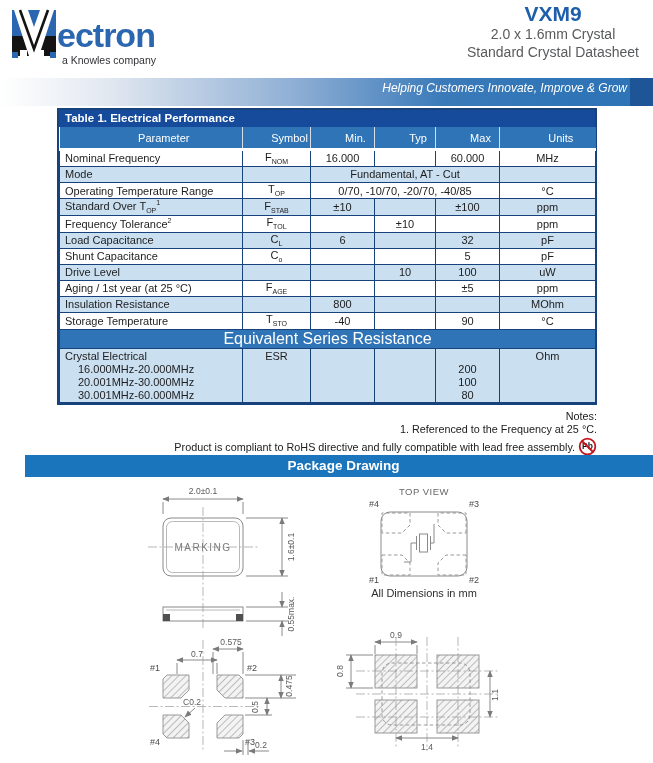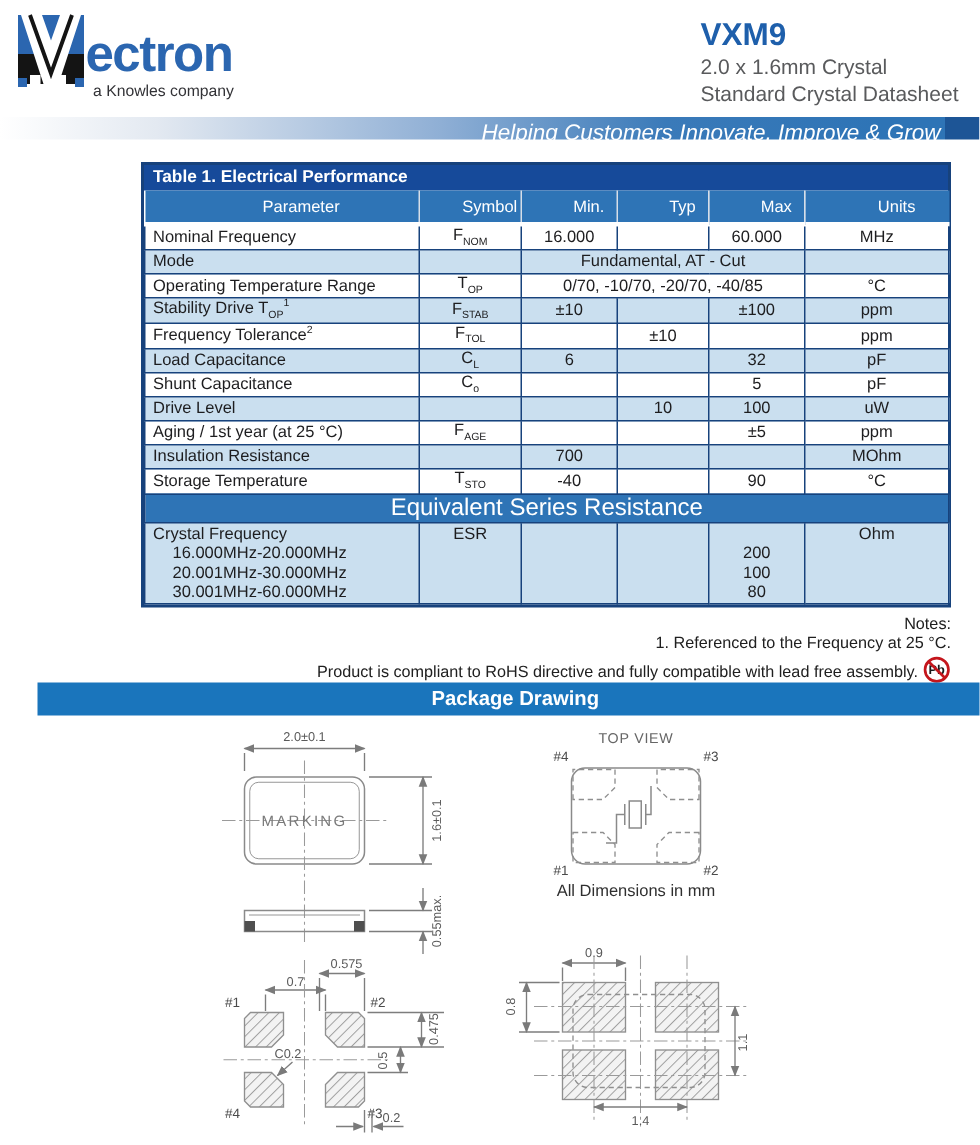--- a/index.html
+++ b/index.html
@@ -1,30 +1,30 @@
 <!DOCTYPE html>
 <html style="--brand-blue: #1e5fab; --dark-blue: #164a9a; --medium-blue: #2e74b6; --light-blue-row: #cadfef; --border-blue: #17427c; --banner-blue: #1a75bc;"><head>
 <meta charset="utf-8">
 <style>
   html,body{margin:0;padding:0;background:#fff;}
   body{width:653px;height:763px;position:relative;overflow:hidden;
        font-family:"Liberation Sans",sans-serif;color:#1d1d1f;}
 
   
   .logo{position:absolute;top:6px;left:12px;}
-  .head-right{position:absolute;top:12px;right:14px;text-align:left;}
+  .head-right{position:absolute;top:2px;right:14px;text-align:center;}
   .product-name{color:var(--brand-blue,#1e5fab);font-size:21px;font-weight:bold;line-height:1.1;}
   .product-sub{color:#595a5c;font-size:14px;line-height:1.3;}
 
-  .banner{position:absolute;top:78px;left:0;width:653px;height:15px;box-sizing:border-box;
+  .banner{position:absolute;top:78px;left:0;width:653px;height:28px;box-sizing:border-box;
     background:linear-gradient(90deg,#ffffff 0%,#e3e9f1 16%,#8fafd5 45%,#3a7ab9 68%,#2e74b6 90%,#2e74b6 96.5%,#1d5596 96.5%,#1d5596 100%);
-    color:#fff;font-style:italic;font-size:15px;line-height:21px;text-align:right;padding-right:26px;}
-
-  
-  .main{position:absolute;top:108px;left:57px;width:540px;margin-left:37px;}
+    color:#fff;font-style:italic;font-size:12px;line-height:21px;text-align:right;padding-right:26px;}
+
+  
+  .main{position:absolute;top:108px;left:57px;width:540px;}
   .tablewrap{border:2px solid var(--border-blue,#17427c);}
   .table-title{background:var(--dark-blue,#164a9a);color:#fff;font-weight:bold;font-size:11.5px;
     padding:2px 6px;line-height:13px;}
   table{border-collapse:collapse;width:100%;table-layout:fixed;font-size:11px;}
   th{background:var(--medium-blue,#2e74b6);color:#fff;font-weight:normal;font-size:11px;height:19px;
      border-bottom:3px solid #fff;border-left:1px solid #d6dee8;padding-left:27px;}
   th:first-child{border-left:none;}
   td{border:1px solid var(--border-blue,#17427c);height:15px;padding:0 4px;text-align:center;line-height:1.15;}
   td.param{text-align:left;padding-left:5px;}
   tr.shade td{background:var(--light-blue-row,#cadfef);}
@@ -119,21 +119,21 @@
           <td colspan="3">Fundamental, AT - Cut</td>
           <td></td>
         </tr>
         <tr>
           <td class="param">Operating Temperature Range</td>
           <td><span>T</span><sub>OP</sub></td>
           <td colspan="3">0/70, -10/70, -20/70, -40/85</td>
           <td>°C</td>
         </tr>
         <tr class="shade">
-          <td class="param"><span>Stability Drive T</span><sub>OP</sub><sup>1</sup></td>
+          <td class="param"><span>Standard Over T</span><sub>OP</sub><sup>1</sup></td>
           <td><span>F</span><sub>STAB</sub></td>
           <td>±10</td>
           <td></td>
           <td>±100</td>
           <td>ppm</td>
         </tr>
         <tr>
           <td class="param"><span>Frequency Tolerance</span><sup>2</sup></td>
           <td><span>F</span><sub>TOL</sub></td>
           <td></td>
@@ -169,39 +169,39 @@
           <td class="param">Aging / 1st year (at 25 °C)</td>
           <td><span>F</span><sub>AGE</sub></td>
           <td></td>
           <td></td>
           <td>±5</td>
           <td>ppm</td>
         </tr>
         <tr class="shade">
           <td class="param">Insulation Resistance</td>
           <td></td>
-          <td>700</td>
+          <td>800</td>
           <td></td>
           <td></td>
           <td>MOhm</td>
         </tr>
         <tr>
           <td class="param">Storage Temperature</td>
           <td><span>T</span><sub>STO</sub></td>
           <td>-40</td>
           <td></td>
           <td>90</td>
           <td>°C</td>
         </tr>
         <tr class="esr-head">
           <td colspan="6">Equivalent Series Resistance</td>
         </tr>
         <tr class="esr">
           <td class="param">
-            <div class="esr-title">Crystal Frequency</div>
+            <div class="esr-title">Crystal Electrical</div>
             <div class="esr-ranges">
               <div>16.000MHz-20.000MHz</div>
               <div>20.001MHz-30.000MHz</div>
               <div>30.001MHz-60.000MHz</div>
             </div>
           </td>
           <td>ESR</td>
           <td></td>
           <td></td>
           <td class="esr-max">

